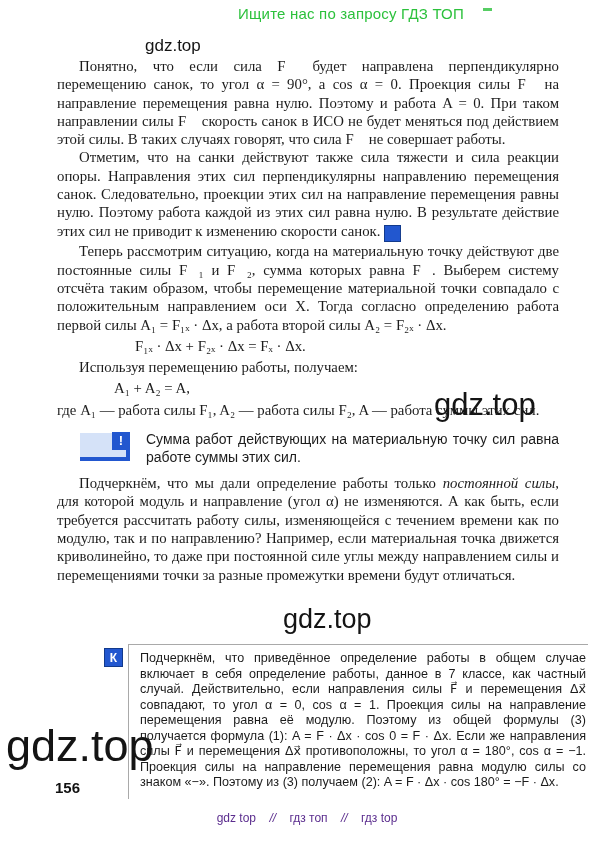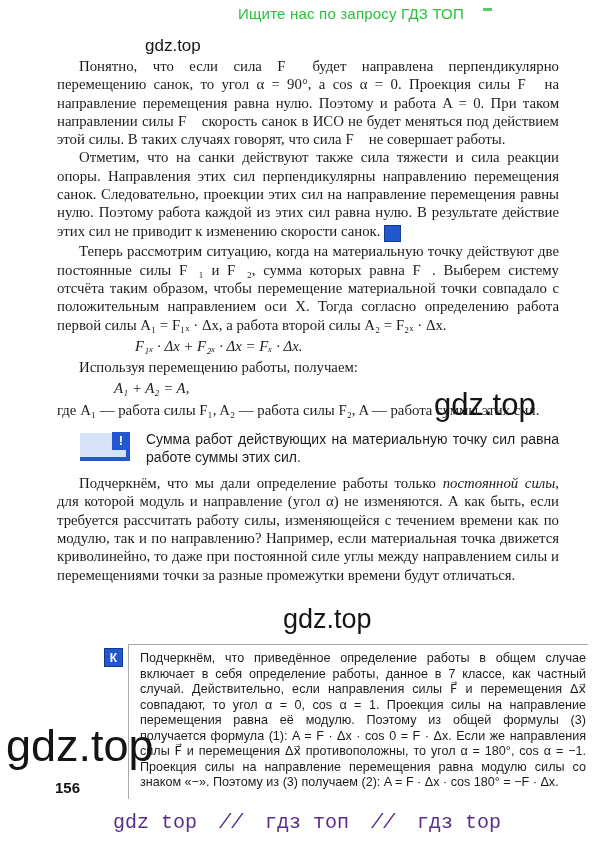--- a/index.html
+++ b/index.html
@@ -29,21 +29,21 @@
   .wm-center { left:283px; top:604px; font-size:27px; }
   .wm-bottom { left:6px;   top:720px; font-size:45px; }
   
   .column { position:absolute; left:57px; top:57px; width:502px; }
   .body {
     margin:0; font-size:14.8px; line-height:18.3px;
     text-align:justify; text-justify:inter-word;
   }
   .indent { text-indent:22px; }
   .formula {
-    margin:3px 0 3px 78px; font-size:14.8px; line-height:18.3px; font-style:italic;
+    margin:3px 0 3px 78px; font-size:14.8px; line-height:18.3px; 
   }
   .formula2 { margin-left:57px; }
   
   .k-icon {
     display:inline-flex; align-items:center; justify-content:center;
     width:15px; height:15px; background:var(--link-blue,#2257cf);
     color:#fff; font-family:"Liberation Sans","DejaVu Sans",sans-serif;
     font-size:11px; font-weight:bold; vertical-align:-2px; cursor:pointer;
     border:1px solid #12ale; border:1px solid #123a8c;
   }
@@ -79,22 +79,22 @@
   .pageno-row { position:absolute; left:47px; top:779px; display:flex; height:16px;flex-direction:column; }
   .pageno-line { width:57px; height:2px; background:#444; }
   .pageno-square { width:7px; height:7px; background:#111; margin-left:3px; }
   .pageno {
     margin-left:8px; font-family:"Liberation Sans","DejaVu Sans",sans-serif;
     font-size:15px; font-weight:bold; color:#111;
   }
   
   .footer {
     position:absolute; left:0; top:811px; width:100%; text-align:center;
-    font-family:Liberation Mono, monospace;
-    font-size:20px; color:var(--footer-purple,#5b2d8e);
+    font-family:Liberation Sans, sans-serif;
+    font-size:12px; color:var(--footer-purple,#5b2d8e);
   }
   .footer span { margin:0 5px; }
   .footer .link { cursor:pointer; }
   .footer .sep { font-style:italic; }
   i { font-style:italic; }
 </style>
 </head>
 <body>
 
 <div class="page">

